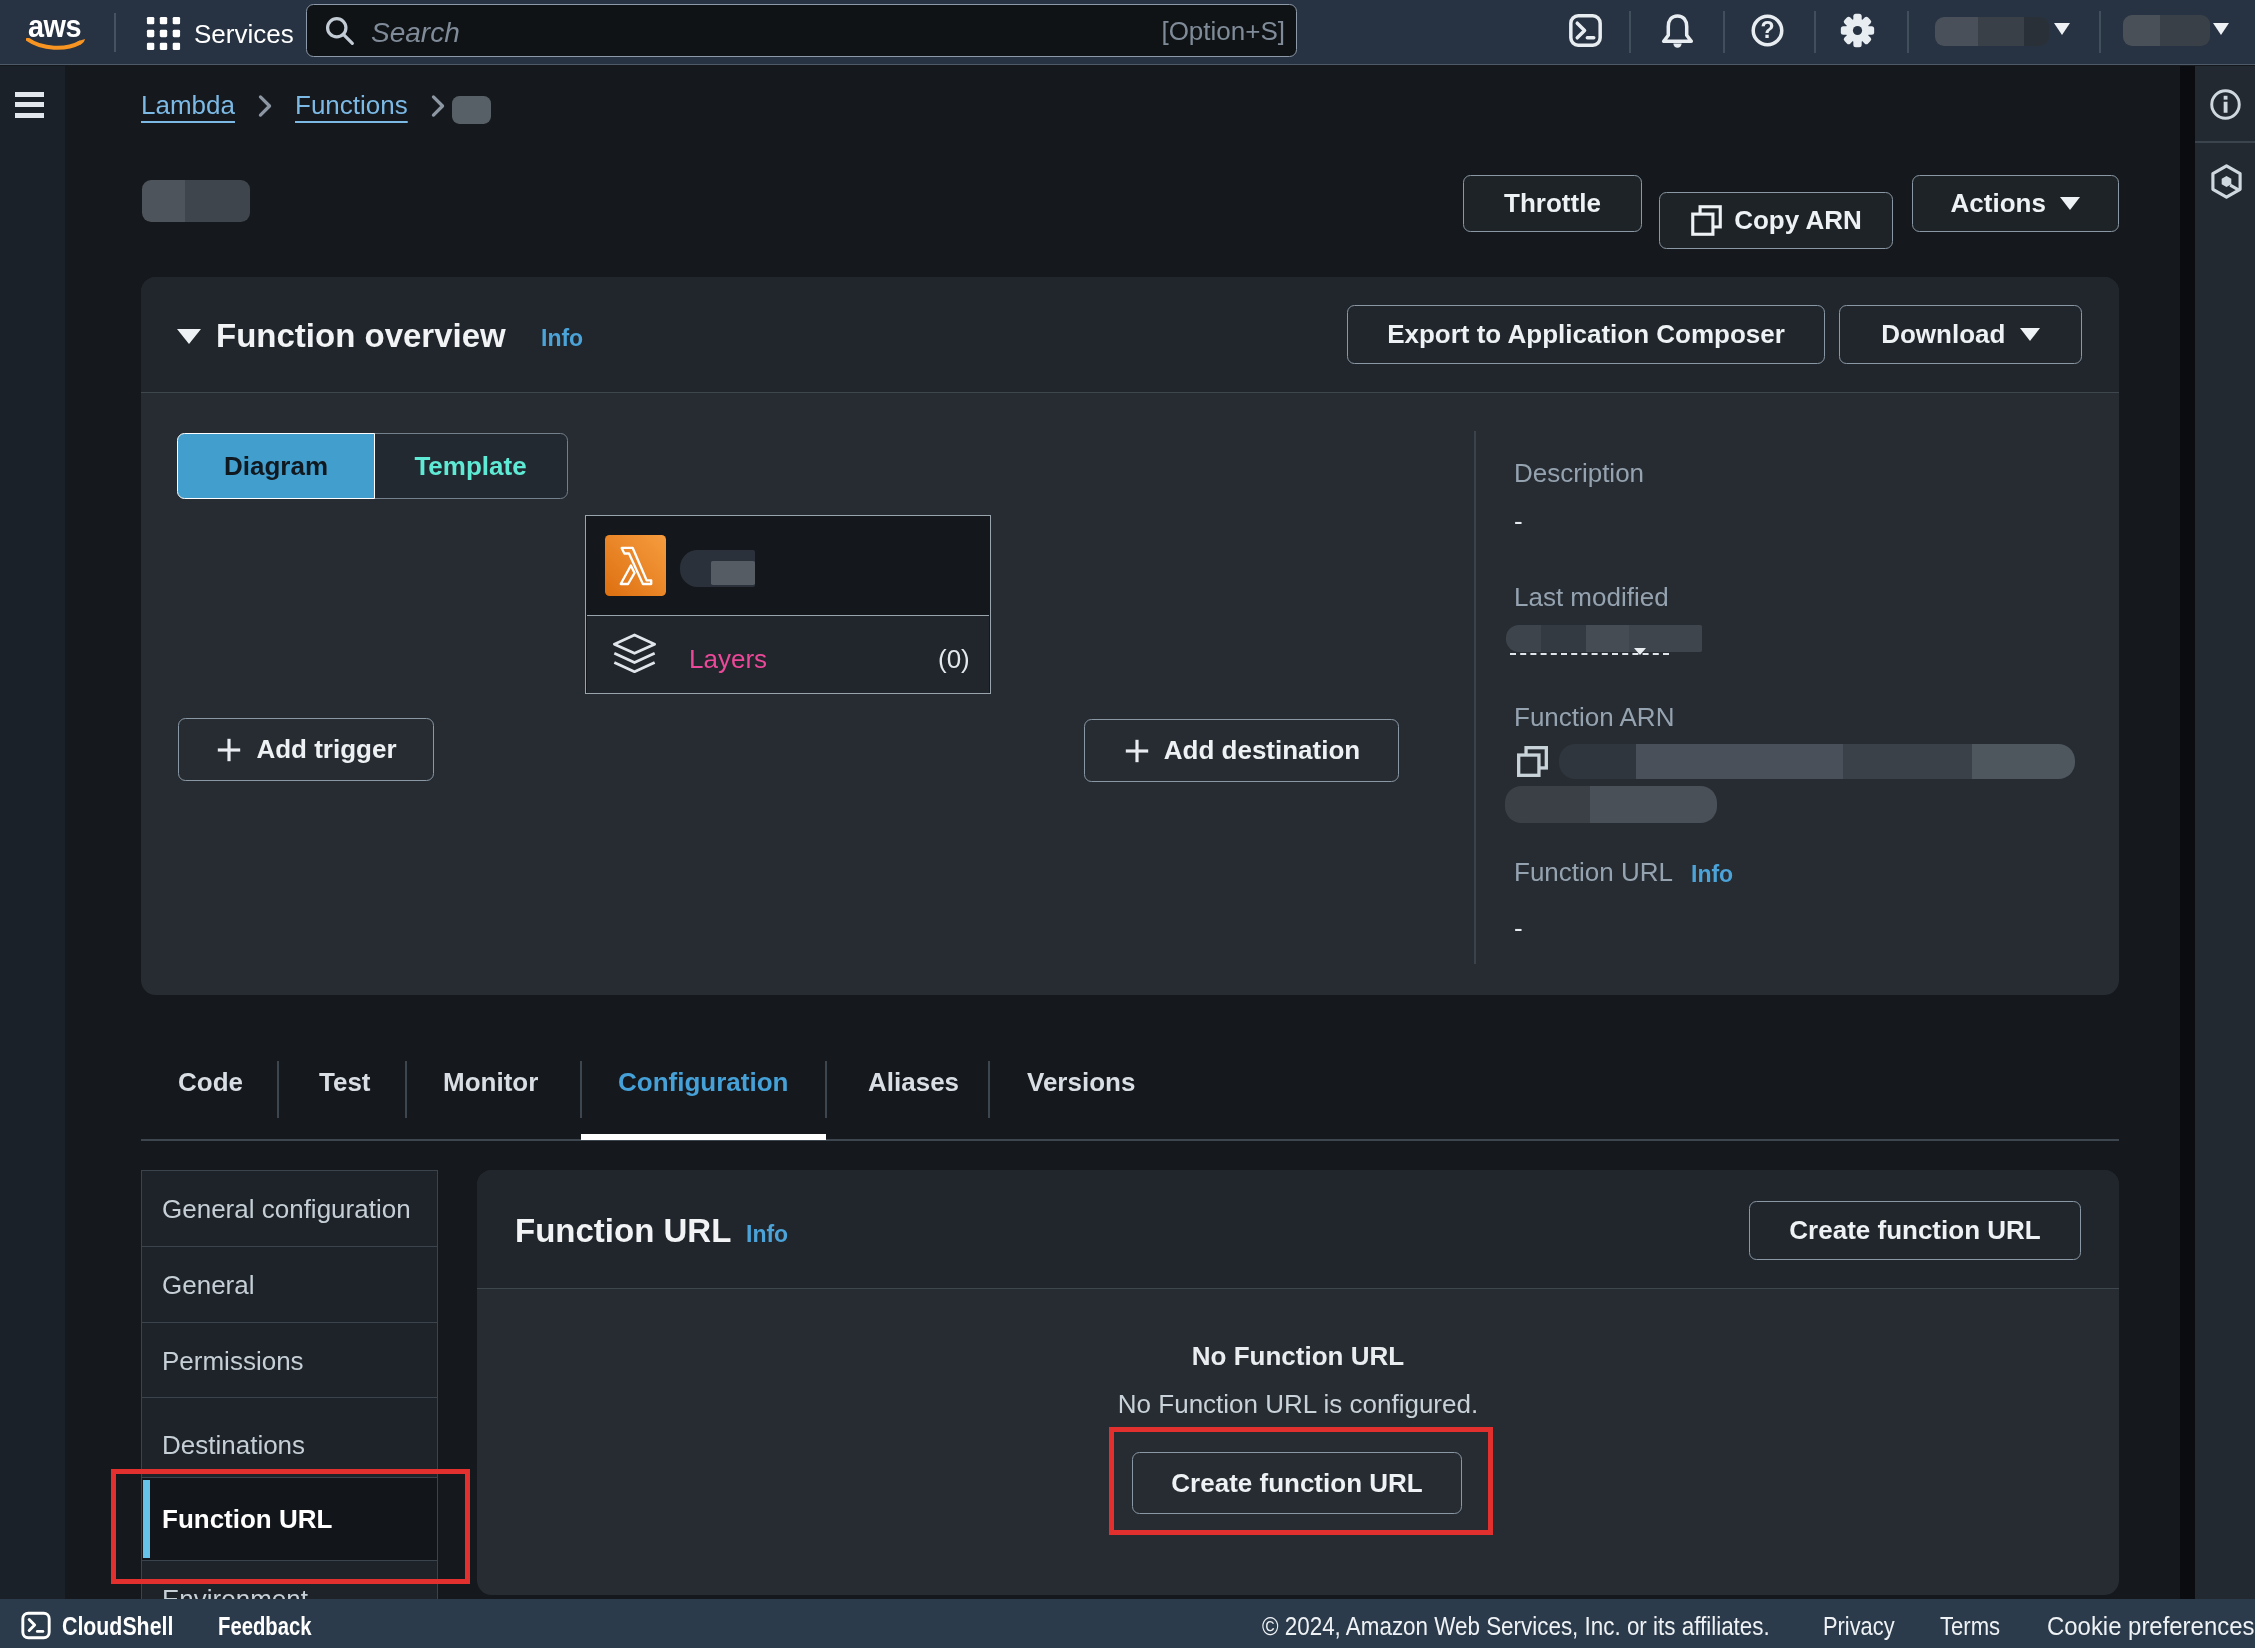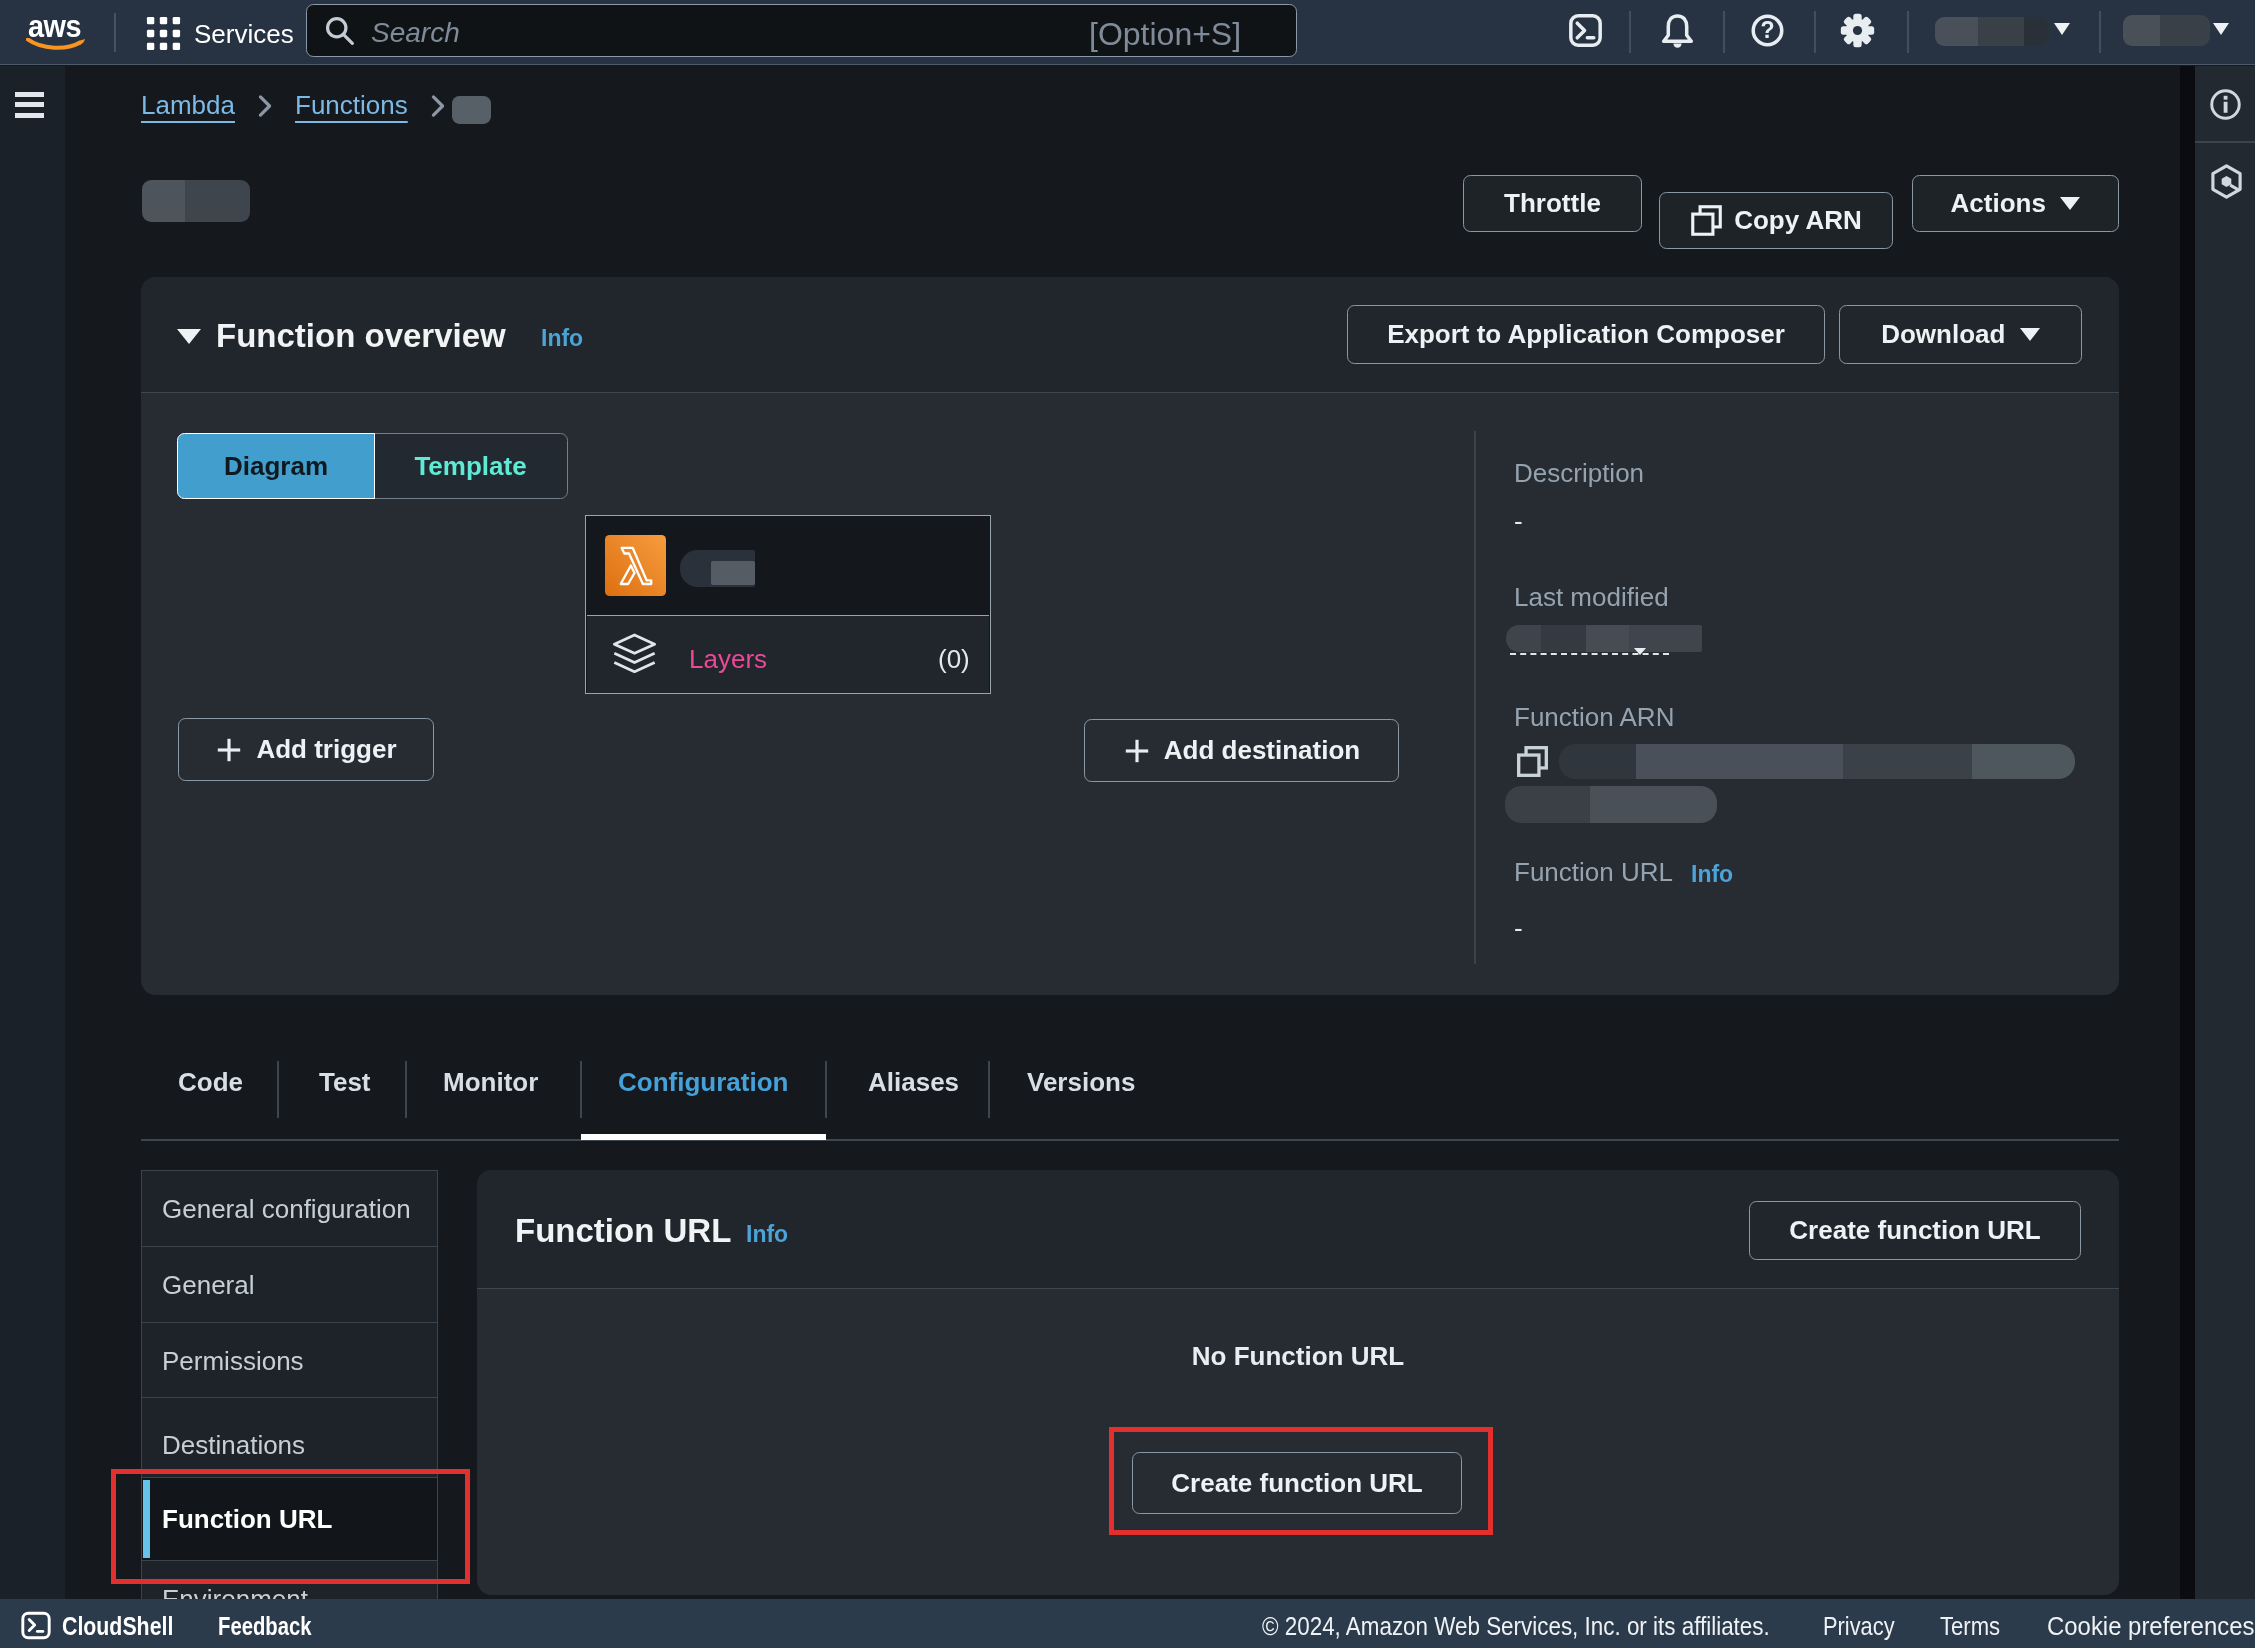--- a/index.html
+++ b/index.html
@@ -45,21 +45,21 @@
       <rect x="29" y="29" width="8" height="8" rx="1.5"></rect>
   </g>
 </svg>
 <div class="abs" style="left:194px;top:19.4px;font-size:26px;color:#fff;">Services</div>
 <div class="abs" style="left:306px;top:3.7px;width:991px;height:53px;border:1.8px solid #8d99a8;border-radius:7.4px;background:#101316;"></div>
 <svg class="abs" style="left:323px;top:14px;" width="33" height="33" viewBox="0 0 36 36">
   <circle cx="15" cy="15" r="10" fill="none" stroke="#c3ccd5" stroke-width="3.5"></circle>
   <line x1="22.5" y1="22.5" x2="32" y2="32" stroke="#c3ccd5" stroke-width="3.5" stroke-linecap="round"></line>
 </svg>
 <div class="abs" style="left:371px;top:16.6px;font-size:28px;font-style:italic;color:#7f8b98;">Search</div>
-<div class="abs" style="left:1089px;top:15.7px;width:196px;text-align:left;font-size:32px;color:#7f8b98;">[Option+S]</div>
+<div class="abs" style="left:1089px;top:15.7px;width:196px;text-align:right;font-size:26px;color:#7f8b98;">[Option+S]</div>
 
 <svg class="abs" style="left:1569px;top:14px;" width="33" height="33" viewBox="0 0 36 36">
   <rect x="2" y="2" width="32" height="32" rx="8" fill="none" stroke="#e8edf1" stroke-width="3.8"></rect>
   <polyline points="9,10 17,18 9,26" fill="none" stroke="#e8edf1" stroke-width="3.8" stroke-linecap="round" stroke-linejoin="round"></polyline>
   <line x1="20" y1="26" x2="27" y2="26" stroke="#e8edf1" stroke-width="3.8" stroke-linecap="round"></line>
 </svg>
 <svg class="abs" style="left:1660px;top:13px;" width="35" height="39" viewBox="0 0 38 42">
   <path d="M19 3 C 12.5 3, 9 8, 9 14.5 L 9 24 L 4 30.5 L 34 30.5 L 29 24 L 29 14.5 C 29 8, 25.5 3, 19 3 Z" fill="none" stroke="#e8edf1" stroke-width="3.8" stroke-linejoin="round"></path>
   <path d="M14.5 33 a 4.5 4.5 0 0 0 9 0 Z" fill="#e8edf1"></path>
 </svg>
@@ -211,20 +211,21 @@
 <div class="navitem" style="top:1560px;height:78px;">Environment</div>
 <div class="redbox" style="left:111px;top:1469px;width:359px;height:115px;"></div>
 
 <div class="abs" style="left:477px;top:1170px;width:1642px;height:425px;border-radius:14.8px;background:#272c32;"></div>
 <div class="abs" style="left:477px;top:1170px;width:1642px;height:119px;border-radius:14.8px 14.8px 0 0;background:#21262c;border-bottom:1.8px solid #3e464e;"></div>
 <div class="abs" style="left:515px;top:1212px;font-size:33px;font-weight:bold;color:#f1f3f5;">Function URL</div>
 <div class="abs" style="left:746px;top:1221px;font-size:23px;font-weight:bold;color:#4ba3d8;">Info</div>
 <div class="btn" style="left:1749px;top:1201px;width:332px;height:59px;">Create function URL</div>
 <div class="abs" style="left:477px;top:1291px;width:1642px;text-align:center;">
   <div style="margin-top:50px;font-size:26px;font-weight:bold;color:#e9edf0;">No Function URL</div>
+  <div style="margin-top:16.6px;font-size:26px;color:#c9d2d9;">No Function URL is configured.</div>
 </div>
 <div class="btn" style="left:1132px;top:1452px;width:330px;height:62px;">Create function URL</div>
 <div class="redbox" style="left:1109px;top:1427px;width:384px;height:108px;"></div>
 
 <div class="abs" id="footer" style="left:0;top:1599px;width:2256px;height:49px;background:#2c3b4b;z-index:40;"></div>
 <svg class="abs" style="left:21px;top:1611px;z-index:41;" width="30" height="29" viewBox="0 0 33 31">
   <rect x="2" y="2" width="29" height="27" rx="6" fill="none" stroke="#fff" stroke-width="3.2"></rect>
   <polyline points="9,9 15,15 9,21" fill="none" stroke="#fff" stroke-width="3.2" stroke-linecap="round" stroke-linejoin="round"></polyline>
   <line x1="18" y1="22" x2="24" y2="22" stroke="#fff" stroke-width="3.2" stroke-linecap="round"></line>
 </svg>

